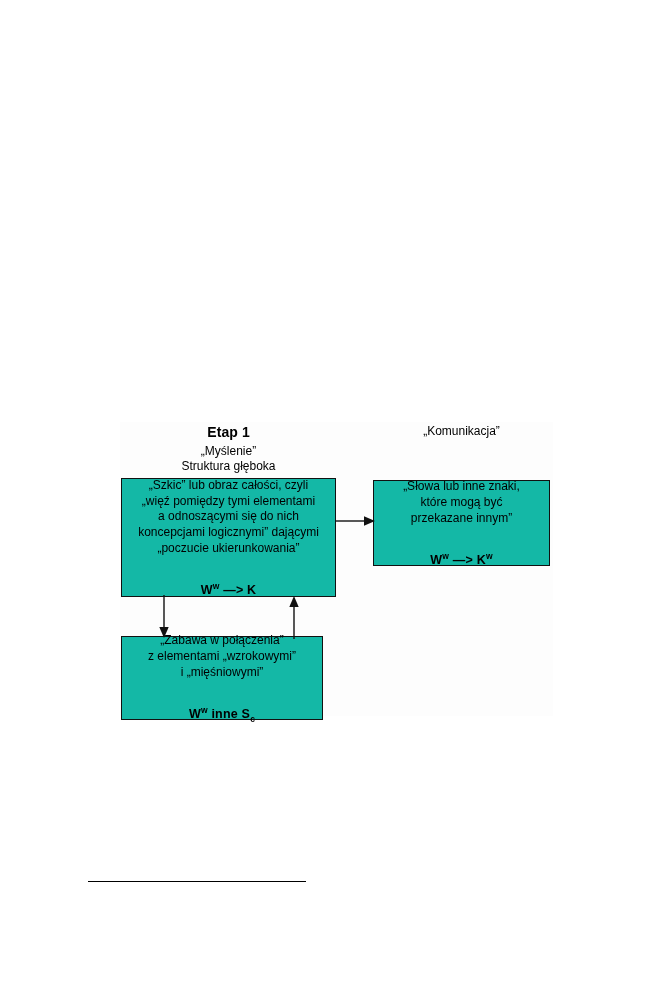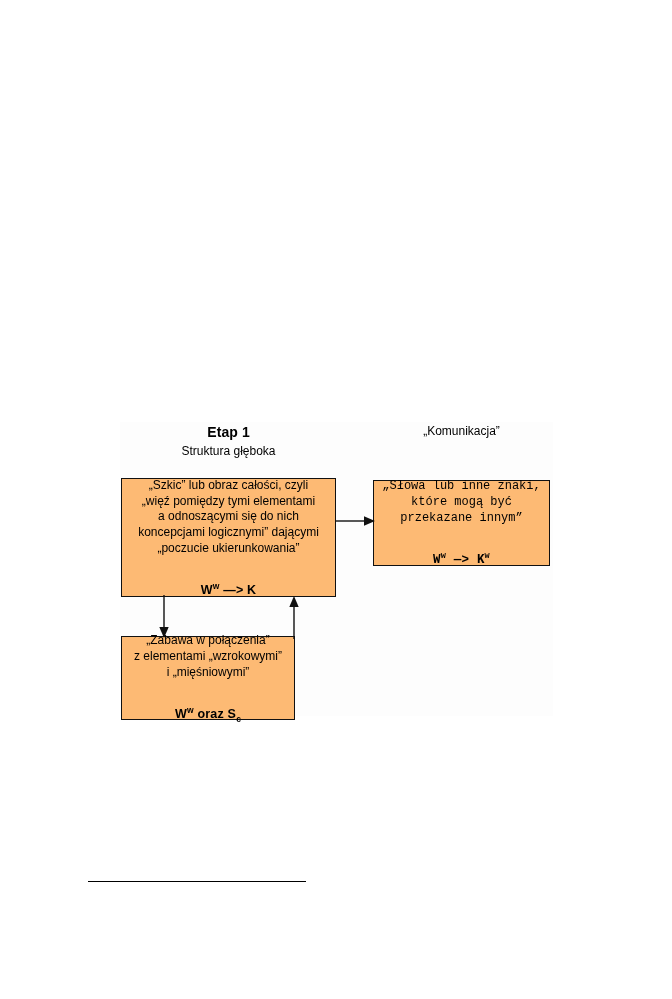--- a/index.html
+++ b/index.html
@@ -60,21 +60,21 @@
   #header-stage2 {
     left: 373px;
     top: 424px;
     width: 177px;
   }
 
   
   .diagram-box {
     position: absolute;
     border: 1.6px solid #111111;
-    background: #fdba74;
+    background: #14b8a6;
     box-sizing: border-box;
     display: flex;
     flex-direction: column;
     align-items: center;
     justify-content: center;
     text-align: center;
   }
   .box-text {
     font-size: 12px;
     line-height: 1.33;
@@ -98,26 +98,25 @@
     left: 121px;
     top: 478px;
     width: 215px;
     height: 119px;
   }
   #box-surface {
     left: 373px;
     top: 480px;
     width: 177px;
     height: 86px;
-    font-family: Liberation Mono, monospace;
   }
   #box-play {
     left: 121px;
     top: 636px;
-    width: 174px;
+    width: 202px;
     height: 84px;
   }
 
   
   .arrow-svg {
     position: absolute;
     overflow: visible;
   }
   #arrow-deep-to-surface {
     left: 334px;
@@ -150,20 +149,21 @@
 </style>
 </head>
 <body>
 
 <div id="page">
 
   <div id="figure-panel"></div>
 
   <div class="col-header" id="header-stage1">
     <span class="stage-name">Etap 1</span>
+    <span class="stage-sub">„Myślenie”</span>
     <span class="stage-sub">Struktura głęboka</span>
   </div>
 
   <div class="col-header" id="header-stage2">
     <span class="stage-sub">„Komunikacja”</span>
   </div>
 
   <div class="diagram-box" id="box-deep">
     <div class="box-text">„Szkic” lub obraz całości, czyli
 „więź pomiędzy tymi elementami
@@ -182,21 +182,21 @@
     <div class="box-formula">
       <span>W</span><sup>w</sup><span> —&gt; </span><span>K</span><sup>w</sup>
     </div>
   </div>
 
   <div class="diagram-box" id="box-play">
     <div class="box-text">„Zabawa w połączenia”
 z elementami „wzrokowymi”
 i „mięśniowymi”</div>
     <div class="box-formula">
-      <span>W</span><sup>w</sup><span> oraz </span><span>S</span><sub>c</sub>
+      <span>W</span><sup>w</sup><span> inne </span><span>S</span><sub>c</sub>
     </div>
   </div>
 
   <svg class="arrow-svg" id="arrow-deep-to-surface" viewBox="0 0 42 26">
     <line x1="1" y1="13" x2="33" y2="13" stroke="#111111" stroke-width="1.4"></line>
     <polygon points="41,13 30,8.2 30,17.8" fill="#111111"></polygon>
   </svg>
 
   <svg class="arrow-svg" id="arrow-deep-to-play" viewBox="0 0 22 44">
     <line x1="11" y1="0" x2="11" y2="35" stroke="#111111" stroke-width="1.4"></line>

